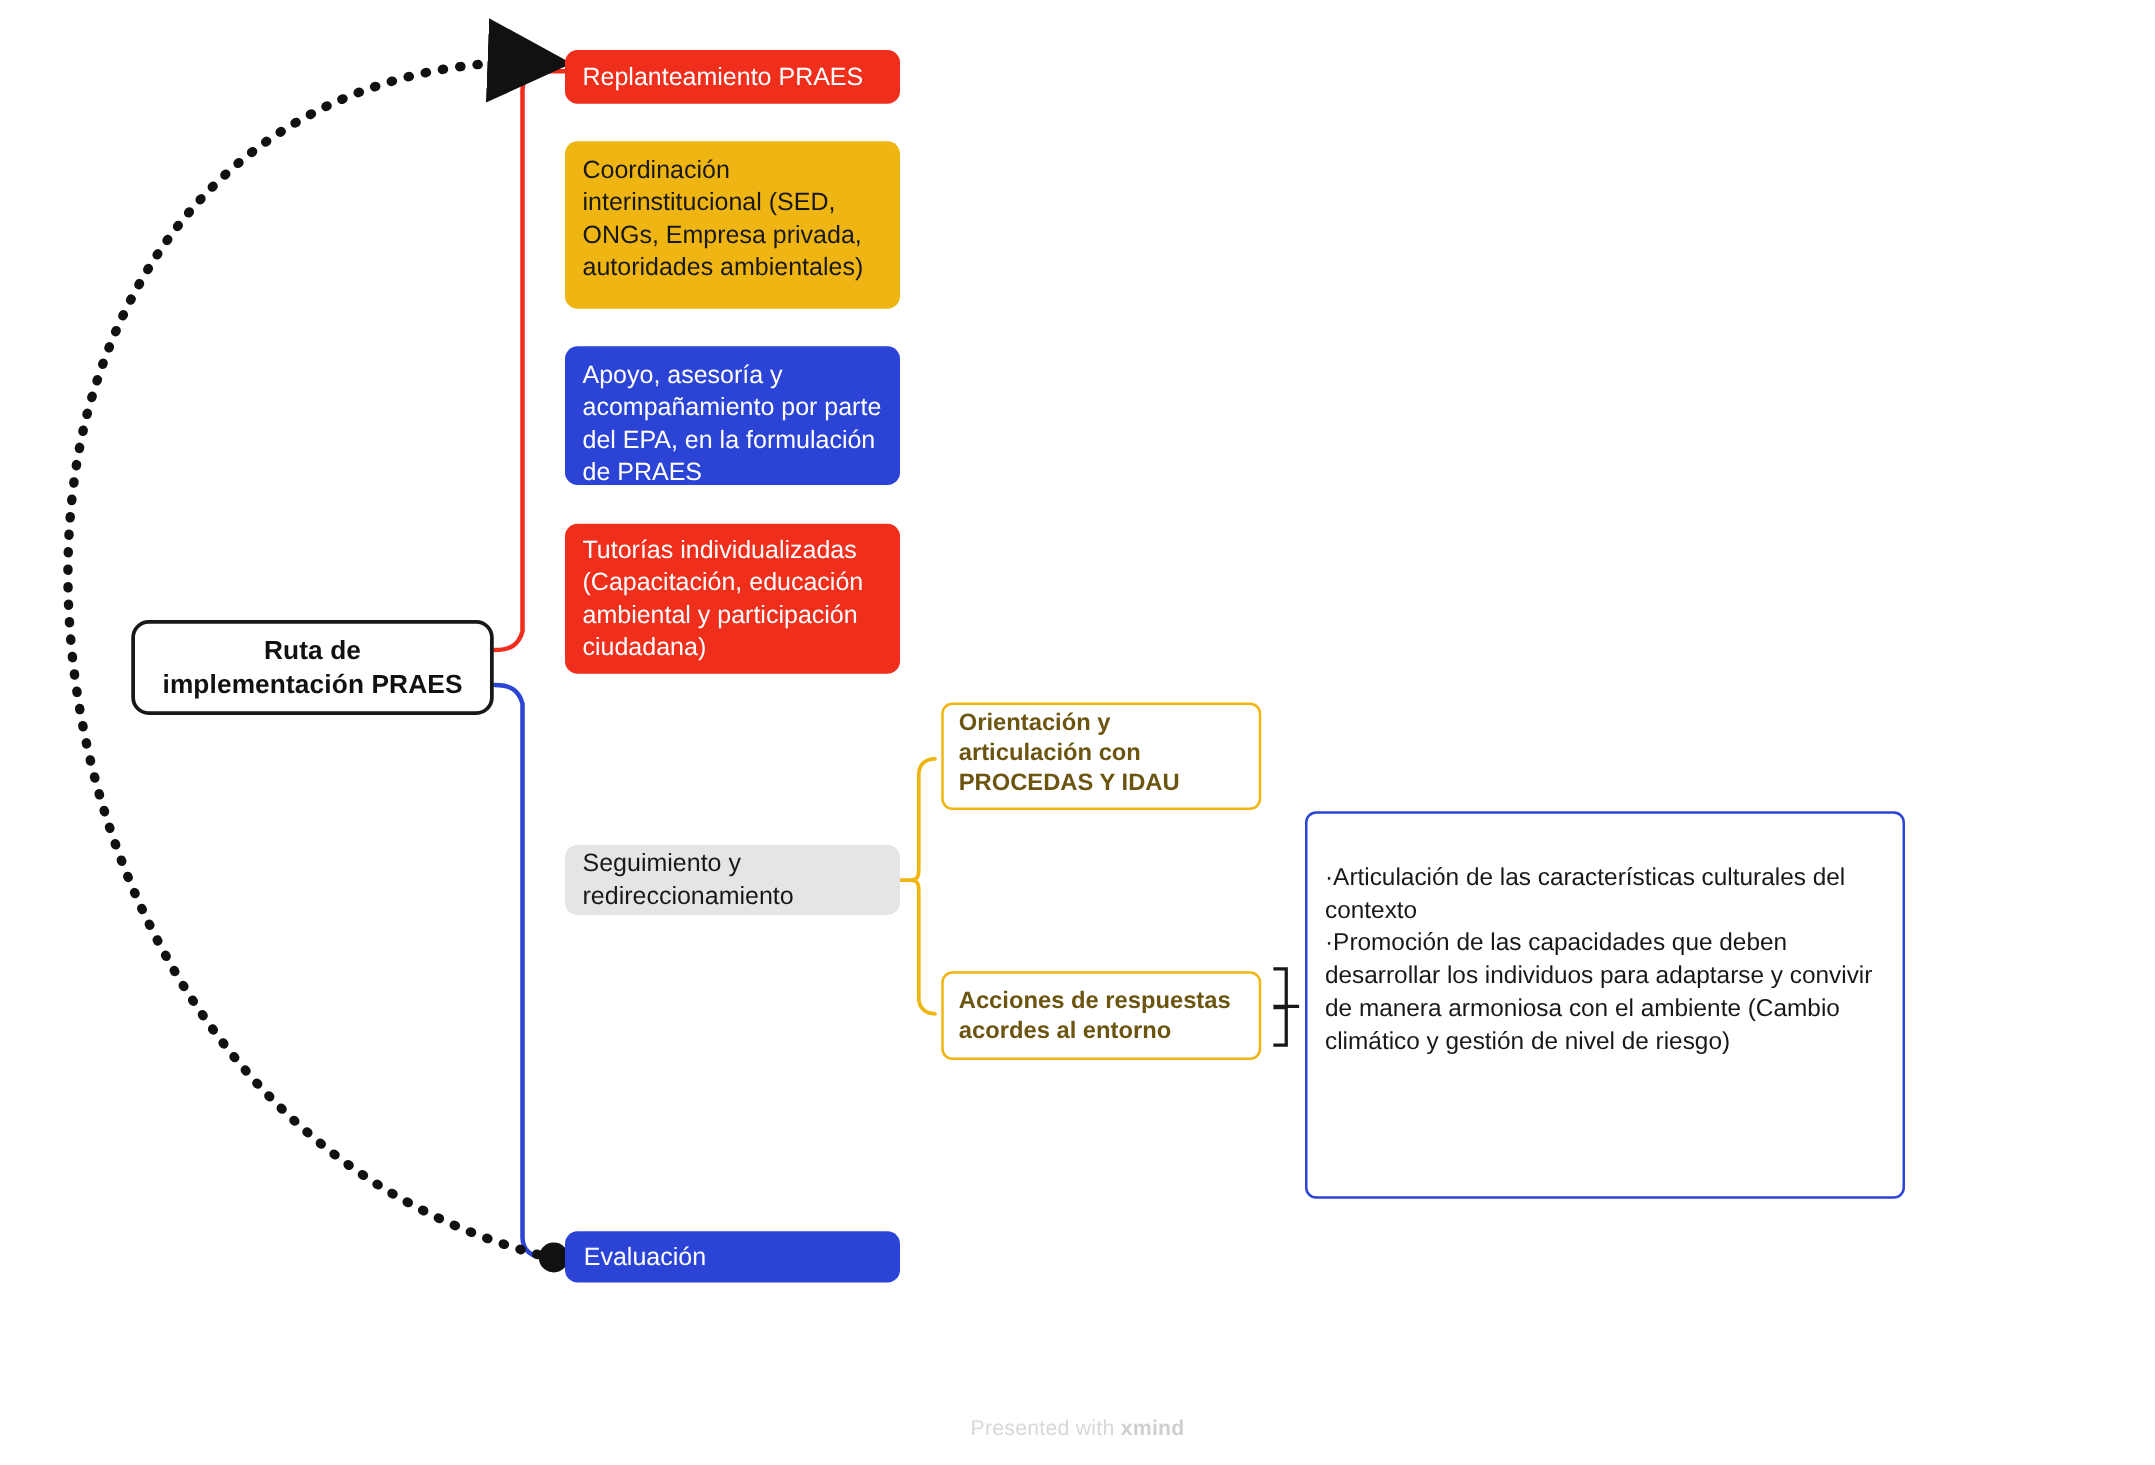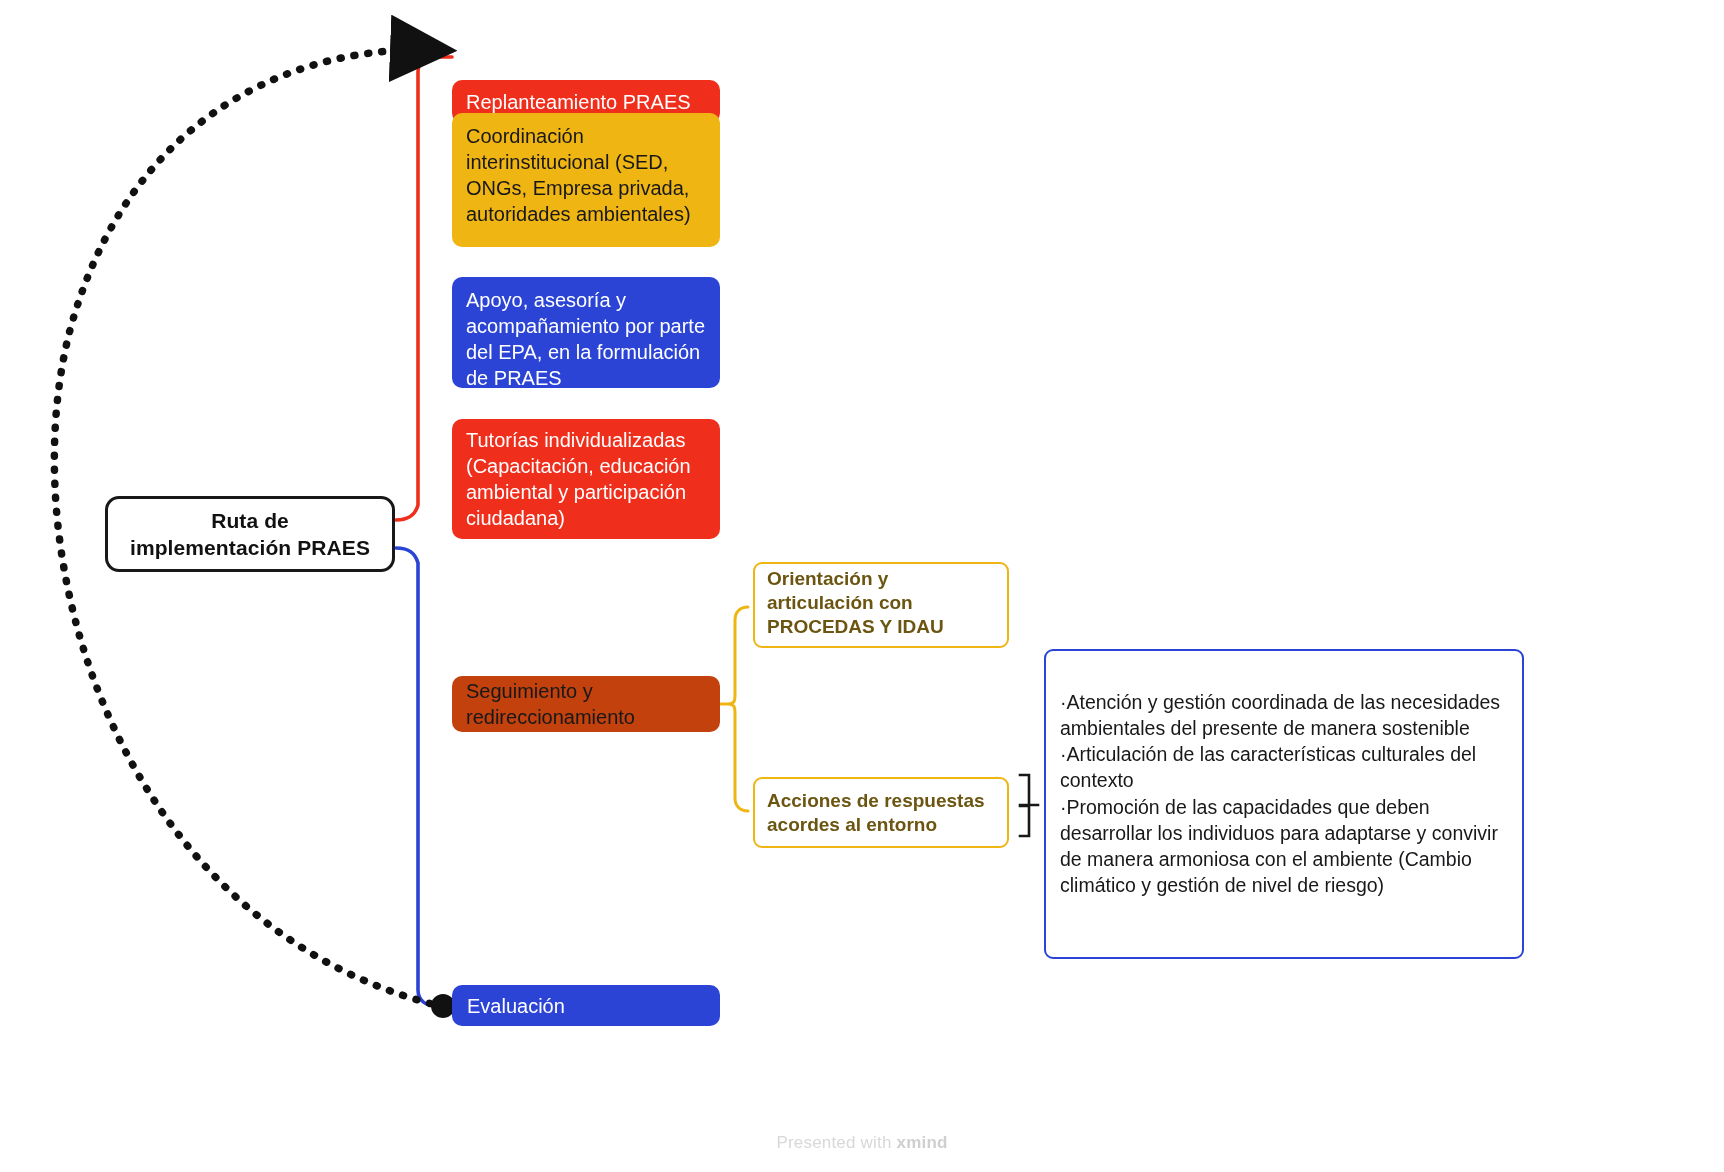--- a/index.html
+++ b/index.html
@@ -55,21 +55,20 @@
   
   #node-replanteamiento {
     left: 452px;
     top: 40px;
     width: 268px;
     height: 43px;
     background: #F02E1C;
     color: #ffffff;
     font-size: 20px;
     padding: 0 14px;
-    margin-top: 40px;
   }
   #node-coordinacion {
     left: 452px;
     top: 113px;
     width: 268px;
     height: 134px;
     background: #EFB512;
     color: #18181b;
     font-size: 20px;
     padding: 10px 14px;
@@ -95,21 +94,21 @@
     color: #ffffff;
     font-size: 20px;
     padding: 8px 14px;
     align-items: flex-end;
   }
   #node-seguimiento {
     left: 452px;
     top: 676px;
     width: 268px;
     height: 56px;
-    background: #c2410c;
+    background: #e5e5e5;
     color: #18181b;
     font-size: 20px;
     padding: 0 14px;
   }
   #node-evaluacion {
     left: 452px;
     top: 985px;
     width: 268px;
     height: 41px;
     background: #2B44D6;
@@ -242,21 +241,20 @@
   <div class="node" id="node-orientacion">
     <span class="txt">Orientación y articulación con PROCEDAS Y IDAU</span>
   </div>
 
   <div class="node" id="node-acciones">
     <span class="txt">Acciones de respuestas acordes al entorno</span>
   </div>
 
   <div class="node" id="node-detalle">
     <span class="bullets">
-      <span class="li">·Atención y gestión coordinada de las necesidades ambientales del presente de manera sostenible</span>
       <span class="li">·Articulación de las características culturales del contexto</span>
       <span class="li">·Promoción de las capacidades que deben desarrollar los individuos para adaptarse y convivir de manera armoniosa con el ambiente (Cambio climático y gestión de nivel de riesgo)</span>
     </span>
   </div>
 
   <div id="footer-watermark">
     <span>Presented with </span><b>xmind</b>
   </div>
 
 </div>

